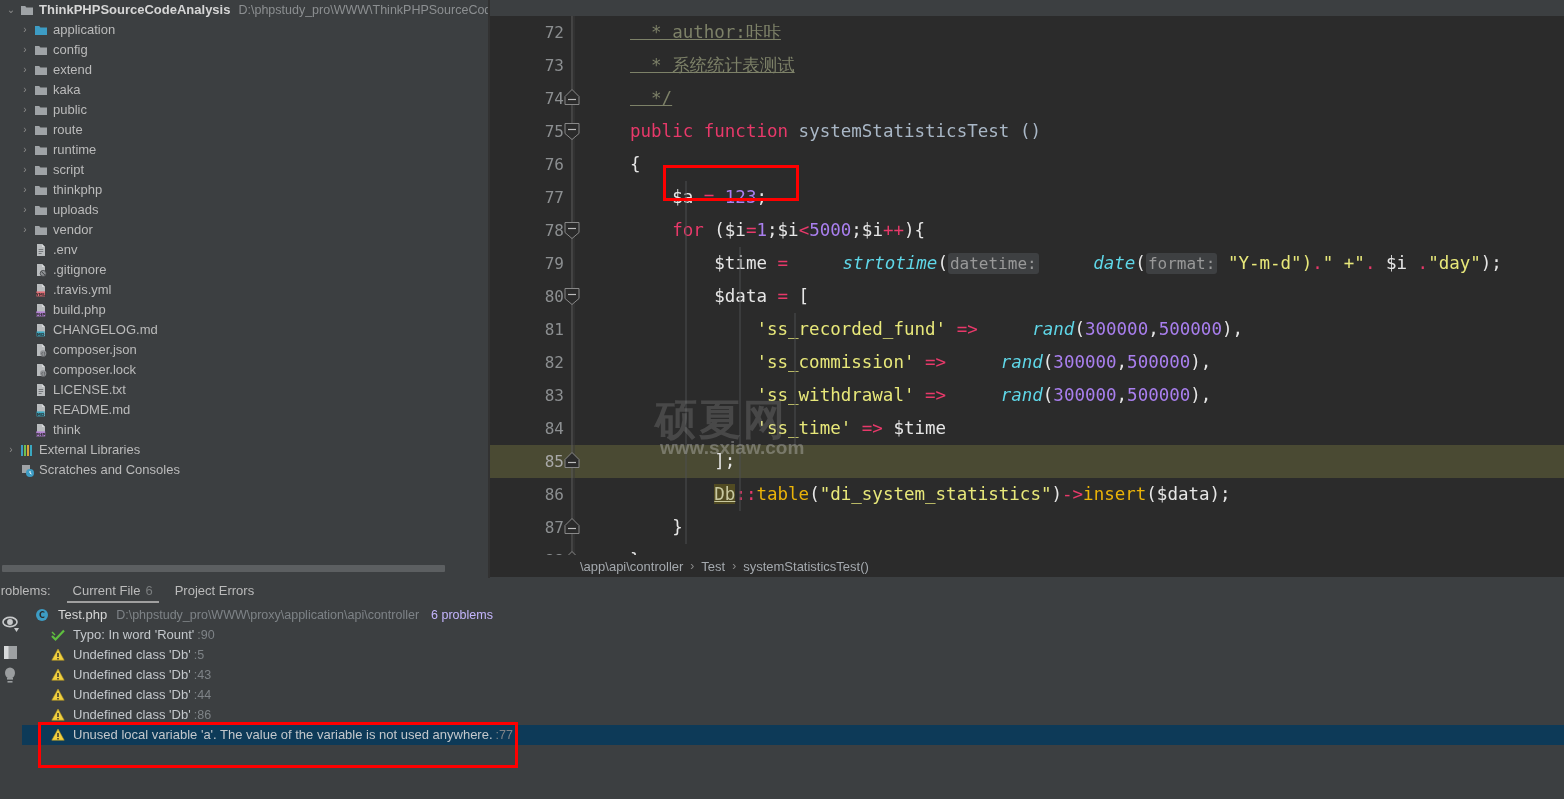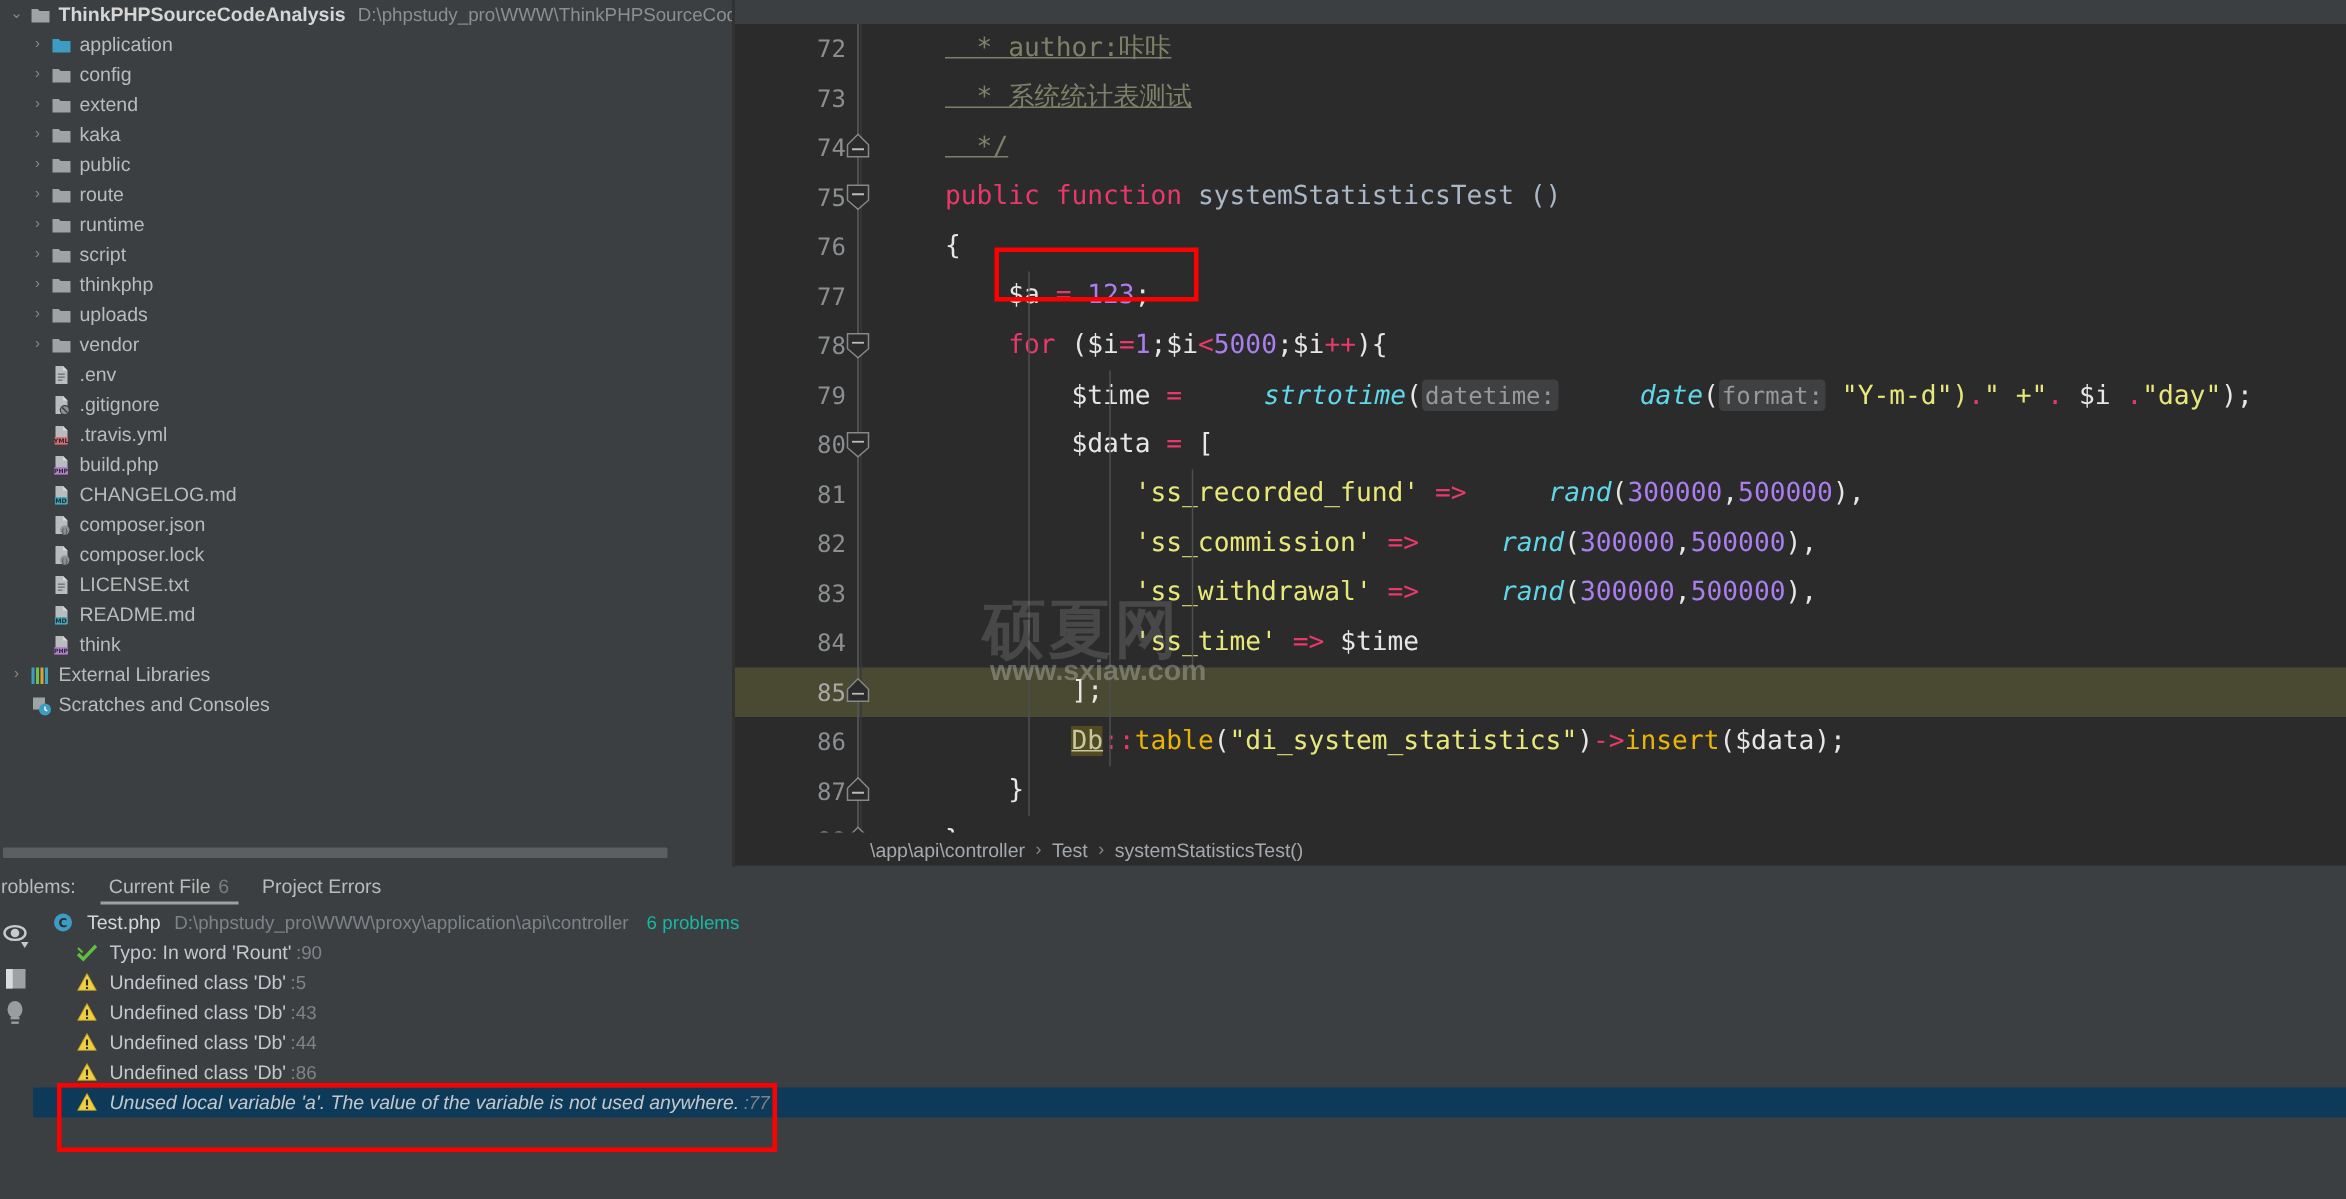--- a/index.html
+++ b/index.html
@@ -118,25 +118,25 @@
   }
   .toolstrip{
     position:absolute;left:0;top:600px;width:22px;height:199px;background:#3c3f41;
   }
   .plist{
     position:absolute;left:22px;top:27px;width:1542px;height:194px;background:#3c3f41;
   }
   .prow{height:20px;line-height:20px;display:flex;align-items:center;white-space:nowrap;font-size:13px;color:#c4c8cc;}
   .prow .pico{width:20px;flex:0 0 20px;display:flex;align-items:center;justify-content:center;}
   .prow .ppath{color:#7e8387;padding-left:9px;font-size:12.5px;}
-  .prow .pcount{color:#14b8a6;padding-left:12px;font-size:12.5px;}
+  .prow .pcount{color:#c4b5fd;padding-left:12px;font-size:12.5px;}
   .prow .pline{color:#7e8387;padding-left:3px;font-size:12.5px;}
   .prow.filerow{padding-left:10px;font-size:13px;color:#d6d6d6;}
   .prow.child{padding-left:26px;}
-  .prow.sel{background:#0d3a58;font-style:italic;}
+  .prow.sel{background:#0d3a58;}
   .redbox2{
     position:absolute;left:38px;top:722px;width:480px;height:46px;
     border:3px solid #ff0000;box-sizing:border-box;z-index:40;
   }
 </style>
 </head>
 <body>
 
 <div class="ide">
 

